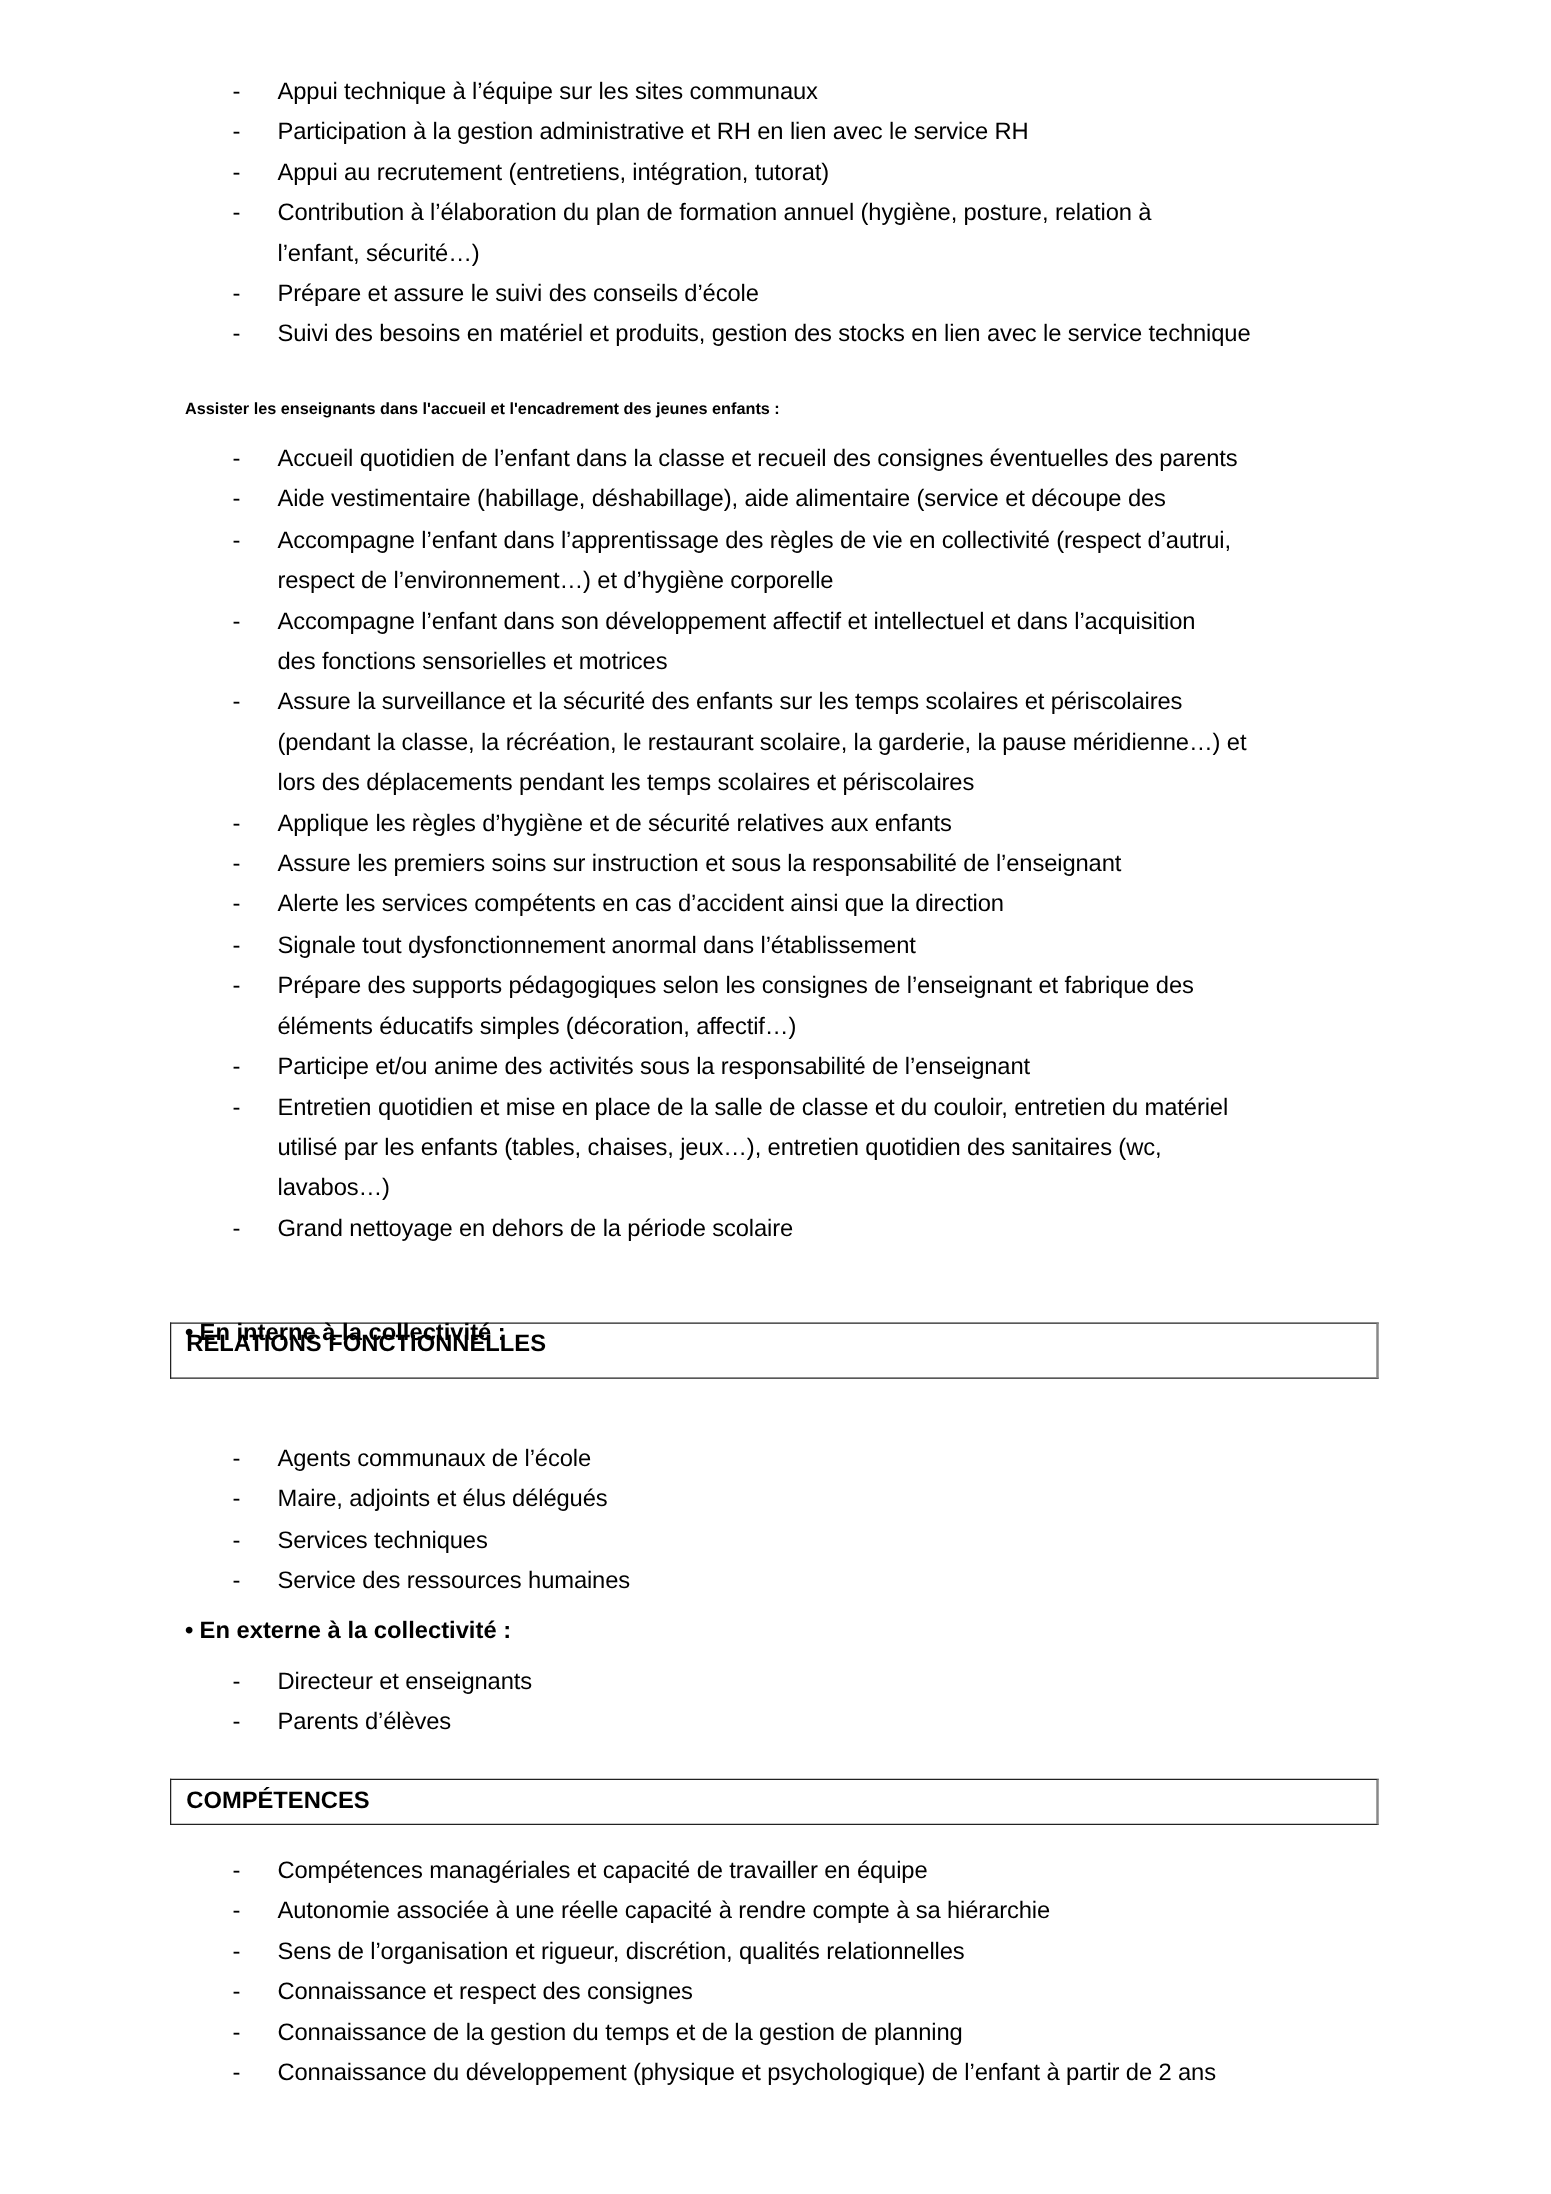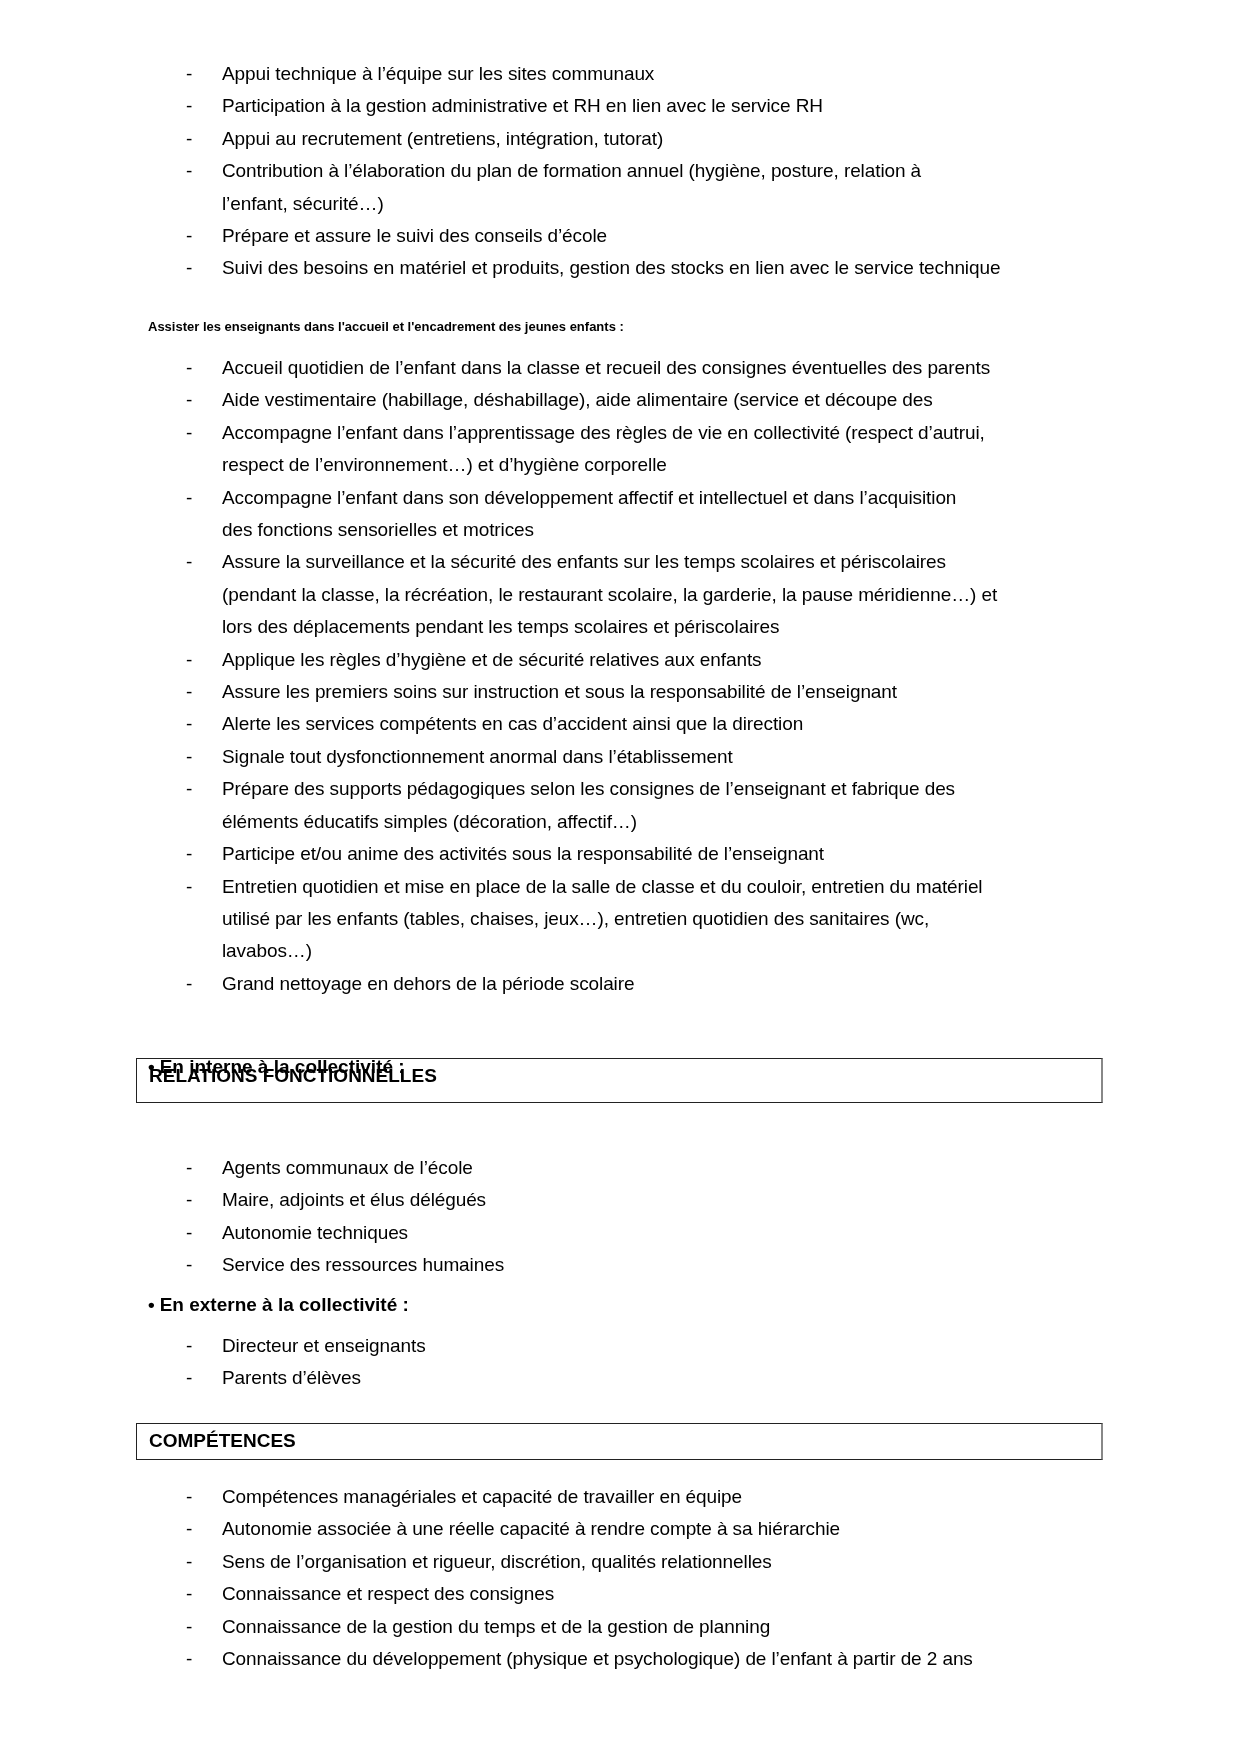--- a/index.html
+++ b/index.html
@@ -125,21 +125,21 @@
       <li class="item">
         <span class="dash">-</span>
         <span class="line">Agents communaux de l’école</span>
       </li>
       <li class="item">
         <span class="dash">-</span>
         <span class="line">Maire, adjoints et élus délégués</span>
       </li>
       <li class="item">
         <span class="dash">-</span>
-        <span class="line">Autonomie techniques</span>
+        <span class="line">Services techniques</span>
       </li>
       <li class="item">
         <span class="dash">-</span>
         <span class="line">Service des ressources humaines</span>
       </li>
     </ul>
 
   <div class="sub-heading" style="top:1289px;">
     <span class="bullet">•</span><span>En externe à la collectivité :</span>
   </div>

